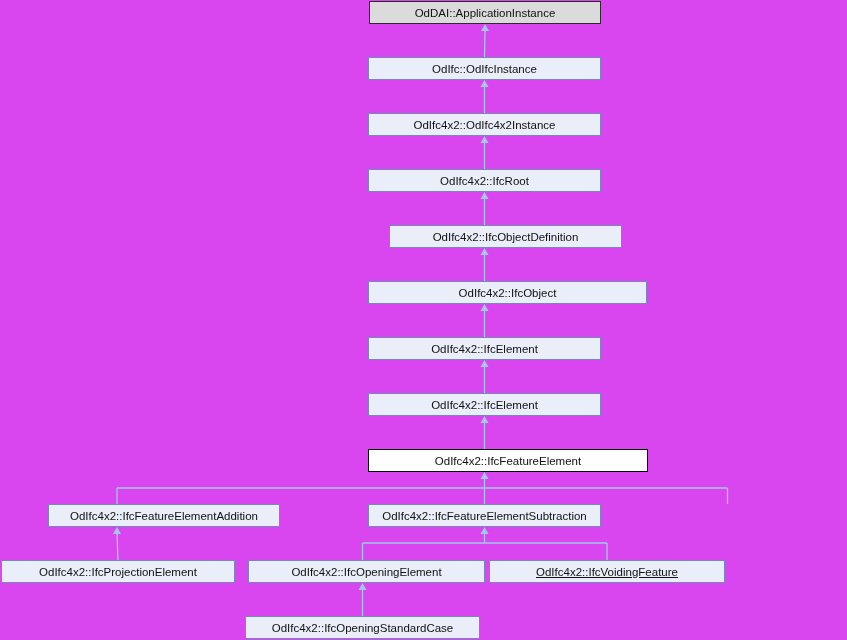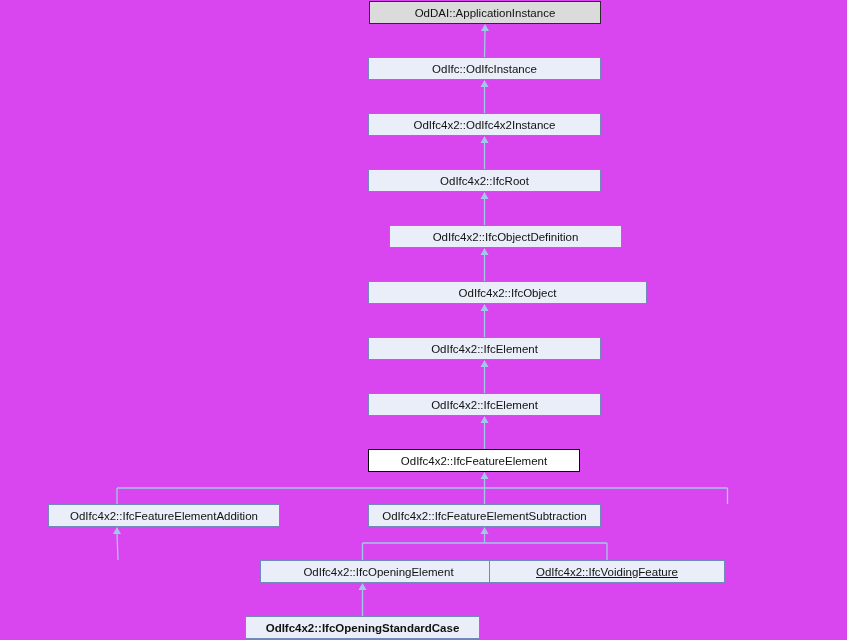--- a/index.html
+++ b/index.html
@@ -48,28 +48,28 @@
   }
   
   .n0  { left: 369px; top: 1px;   width: 232px; }
   .n1  { left: 368px; top: 57px;  width: 233px; }
   .n2  { left: 368px; top: 113px; width: 233px; }
   .n3  { left: 368px; top: 169px; width: 233px; }
   .n4  { left: 368px; top: 225px; width: 233px; margin-left: 21px; }
   .n5  { left: 368px; top: 281px; width: 279px; }
   .n6  { left: 368px; top: 337px; width: 233px; }
   .n7  { left: 368px; top: 393px; width: 233px; }
-  .n8  { left: 368px; top: 449px; width: 212px; }
+  .n8  { left: 368px; top: 449px; width: 280px; }
   .n9  { left: 1px;   top: 504px; width: 232px; margin-left: 47px; }
   .n10 { left: 368px; top: 504px; width: 233px; }
   .n11 { left: 612px; top: 504px; width: 231px; }
   .n12 { left: 1px;   top: 560px; width: 234px; }
-  .n13 { left: 260px; top: 560px; width: 237px; }
+  .n13 { left: 248px; top: 560px; width: 237px; }
   .n14 { left: 489px; top: 560px; width: 236px; text-decoration: underline; }
-  .n15 { left: 245px; top: 616px; width: 235px; font-weight: bold; }
+  .n15 { left: 245px; top: 616px; width: 235px; }
 </style>
 </head>
 <body>
 
 <div id="canvas">
   <svg id="edges" width="847" height="640">
       <polygon points="481,31 485,24 489,31" fill="#A2C8E8"></polygon>
       <line x1="484.5" y1="57" x2="485" y2="30" stroke="#A2C8E8" stroke-width="1.3"></line>
       <polygon points="480.5,87 484.5,80 488.5,87" fill="#A2C8E8"></polygon>
       <line x1="484.5" y1="113" x2="484.5" y2="86" stroke="#A2C8E8" stroke-width="1.3"></line>
@@ -106,16 +106,17 @@
   <div class="node n1">OdIfc::OdIfcInstance</div>
   <div class="node n2">OdIfc4x2::OdIfc4x2Instance</div>
   <div class="node n3">OdIfc4x2::IfcRoot</div>
   <div class="node n4">OdIfc4x2::IfcObjectDefinition</div>
   <div class="node n5">OdIfc4x2::IfcObject</div>
   <div class="node n6">OdIfc4x2::IfcElement</div>
   <div class="node n7">OdIfc4x2::IfcElement</div>
   <div class="node n8 current">OdIfc4x2::IfcFeatureElement</div>
   <div class="node n9">OdIfc4x2::IfcFeatureElementAddition</div>
   <div class="node n10">OdIfc4x2::IfcFeatureElementSubtraction</div>
+  <div class="node n12">OdIfc4x2::IfcProjectionElement</div>
   <div class="node n13">OdIfc4x2::IfcOpeningElement</div>
   <div class="node n14">OdIfc4x2::IfcVoidingFeature</div>
   <div class="node n15">OdIfc4x2::IfcOpeningStandardCase</div>
 </div>
 
 </body></html>

